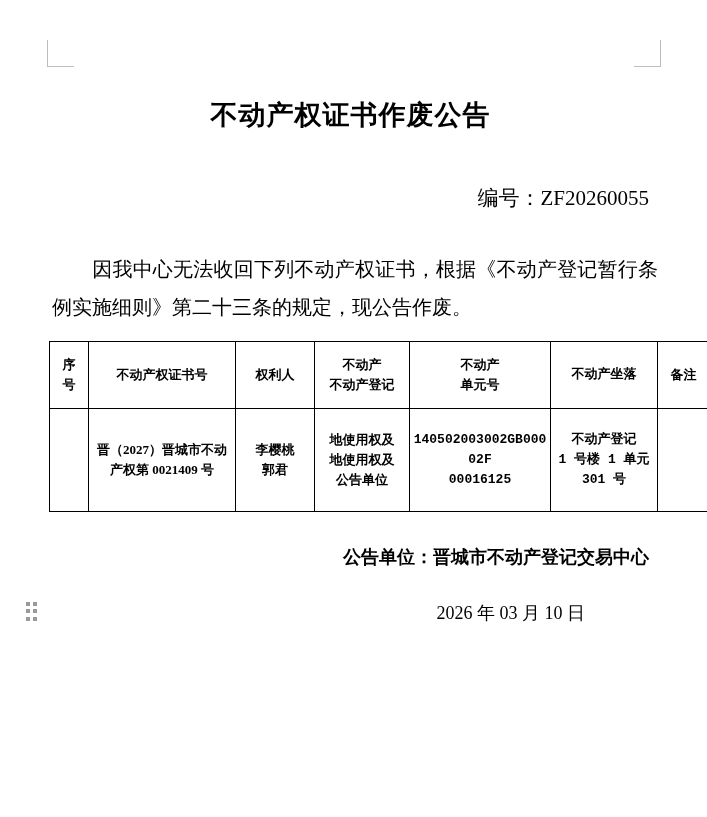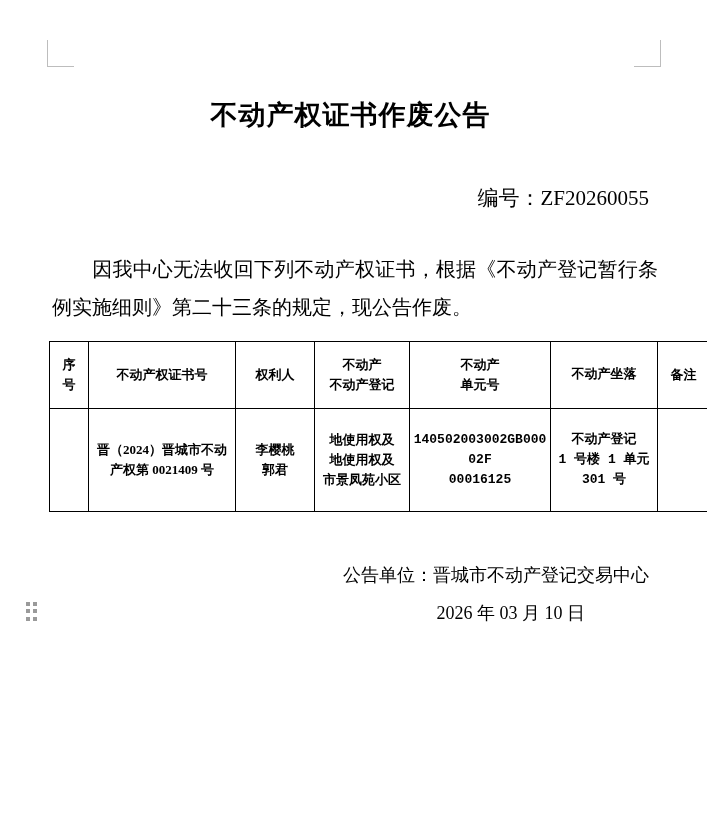--- a/index.html
+++ b/index.html
@@ -121,26 +121,27 @@
   .col-loc    { width: 100px; font-family: Liberation Mono, monospace; }
   .col-remark { width: 45px; }
 
   .cell-left-pad { padding-left: 6px; padding-right: 6px; }
   .nowrap-num { letter-spacing: 0px; font-family: Liberation Mono, monospace; }
 
   
   #issuer-line {
     position: absolute;
     left: 0;
-    top: 563px;
+    top: 545px;
     width: 707px;
     padding-right: 58px;
     box-sizing: border-box;
     text-align: right;
     font-size: 18px;
+    font-weight: bold;
   }
   #date-line {
     position: absolute;
     left: 0;
     top: 601px;
     width: 643px;
     padding-right: 58px;
     box-sizing: border-box;
     text-align: right;
     font-size: 18px;
@@ -190,29 +191,29 @@
           <span>不动产</span><br>
           <span>单元号</span>
         </td>
         <td class="col-loc">不动产坐落</td>
         <td class="col-remark">备注</td>
       </tr>
     </thead>
     <tbody>
       <tr>
         <td class="col-seq"></td>
-        <td class="col-cert cell-left-pad">晋（2024）晋城市不动产权第 0021409 号</td>
+        <td class="col-cert cell-left-pad">晋（2027）晋城市不动产权第 0021409 号</td>
         <td class="col-owner">
           <span>李樱桃</span><br>
           <span>郭君</span>
         </td>
         <td class="col-type">
           <span>地使用权及</span><br>
           <span>地使用权及</span><br>
-          <span>市景凤苑小区</span>
+          <span>公告单位</span>
         </td>
         <td class="col-unit nowrap-num">
           <span>140502003002GB00002F</span><br>
           <span>00016125</span>
         </td>
         <td class="col-loc">
           <span>不动产登记</span><br>
           <span>1 号楼 1 单元</span><br>
           <span>301 号</span>
         </td>

